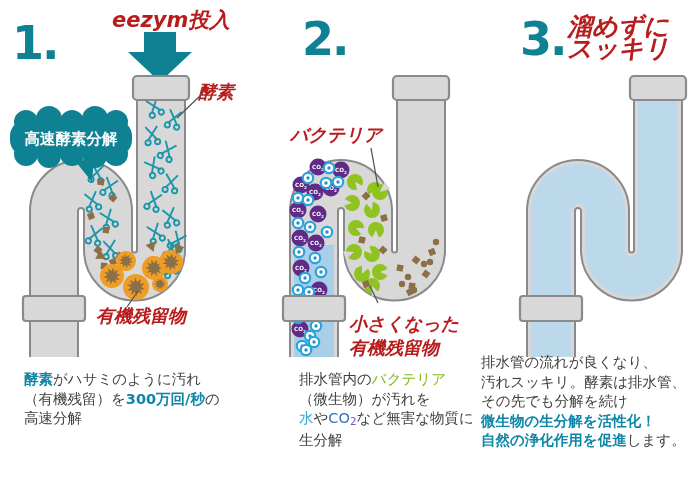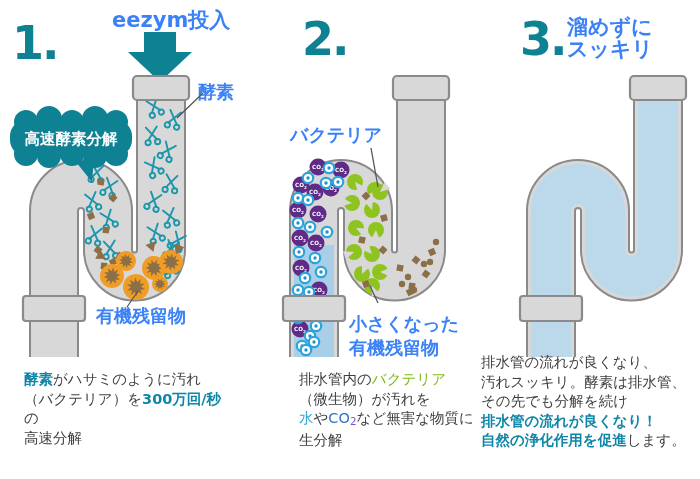--- a/index.html
+++ b/index.html
@@ -1,24 +1,24 @@
 <!DOCTYPE html>
 <html><head>
 <meta charset="utf-8">
 <style>
   html,body{margin:0;padding:0;}
   body{width:700px;height:479px;background:#ffffff;position:relative;overflow:hidden;
        font-family:"DejaVu Sans","Liberation Sans",sans-serif;}
   .abs{position:absolute;}
   .panel-num{font-size:46px;font-weight:bold;color:#0e8193;letter-spacing:-2px;line-height:1;}
-  .h-label{font-weight:700;color:#3b82f6;}
+  .h-label{font-weight:700;color:#b91c1c;font-style:italic;}
   .pour-label{font-size:21px;}
   .part-label{font-size:18px;}
   .two-line{line-height:24px;margin-top:12px;}
-  .head3{font-size:21px;line-height:22px;}
+  .head3{font-size:25px;line-height:22px;}
   .caption{font-size:14.5px;line-height:19.5px;color:#404040;white-space:pre-line;width:210px;}
   .seg-teal{color:#0e86a8;font-weight:700;}
   .seg-green{color:#7fb81a;}
   .seg-water{color:#2ca6de;}
   .seg-co{color:#2f74c0;}
   .seg-co2sub{color:#7a52c0;font-size:0.72em;vertical-align:-0.18em;}
   svg{display:block;}
 </style>
 </head>
 <body>
@@ -228,21 +228,21 @@
         <circle cx="70" cy="48" r="12"></circle>
       <circle cx="93" cy="50" r="12"></circle>
         <circle cx="114" cy="48" r="12"></circle>
       <polygon points="74,56 92,52 90,76"></polygon>
     </g>
     <text x="69" y="38" text-anchor="middle" font-size="15.5" font-weight="bold" fill="#ffffff">高速酵素分解</text>
   </svg>
 
   <div class="abs h-label part-label" style="left:96px;top:304px;">有機残留物</div>
   <div class="abs caption" style="left:24px;top:370px;width:205px;"><span class="seg-teal">酵素</span><span>がハサミのように汚れ
-（バクテリア）を</span><span class="seg-teal">300万回/秒</span><span>の
+（有機残留）を</span><span class="seg-teal">300万回/秒</span><span>の
 高速分解</span></div>
 </div>
 
 <div class="abs" style="left:240px;top:0;width:230px;height:479px;">
   <div class="abs panel-num" style="left:62px;top:16px;">2.</div>
   <div class="abs h-label part-label" style="left:50px;top:123px;">バクテリア</div>
 
   <svg class="abs" style="left:28px;top:70px;" width="230" height="300" viewBox="0 0 230 300">
     <path d="M 153 28 L 153 180 A 26.5 26.5 0 0 1 100 180 L 100 141 A 27 27 0 0 0 46 141 L 46 287" fill="none" stroke="#8a8a8a" stroke-width="50"></path>
     <path d="M 153 28 L 153 180 A 26.5 26.5 0 0 1 100 180 L 100 141 A 27 27 0 0 0 46 141 L 46 287" fill="none" stroke="#d8d8d9" stroke-width="46"></path>
@@ -504,15 +504,15 @@
     <path d="M 153 28 L 153 180 A 26.5 26.5 0 0 1 100 180 L 100 141 A 27 27 0 0 0 46 141 L 46 287" fill="none" stroke="#d8d8d9" stroke-width="46"></path>
     <path d="M 153 28 L 153 180 A 26.5 26.5 0 0 1 100 180 L 100 141 A 27 27 0 0 0 46 141 L 46 287" fill="none" stroke="#bcd9ec" stroke-width="40"></path>
     <g></g>
     <rect x="125" y="6" width="56" height="24" rx="4" fill="#d8d8d9" stroke="#8a8a8a" stroke-width="2.2"></rect>
     <rect x="15" y="226" width="62" height="25" rx="3" fill="#d8d8d9" stroke="#8a8a8a" stroke-width="2.2"></rect>
   </svg>
 
   <div class="abs caption" style="left:11px;top:353px;width:212px;"><span>排水管の流れが良くなり、
 汚れスッキリ。酵素は排水管、
 その先でも分解を続け
-</span><span class="seg-teal">排水管の流れが良くなり！
+</span><span class="seg-teal">微生物の生分解を活性化！
 自然の浄化作用を促進</span><span>します。</span></div>
 </div>
 
 </body></html>

